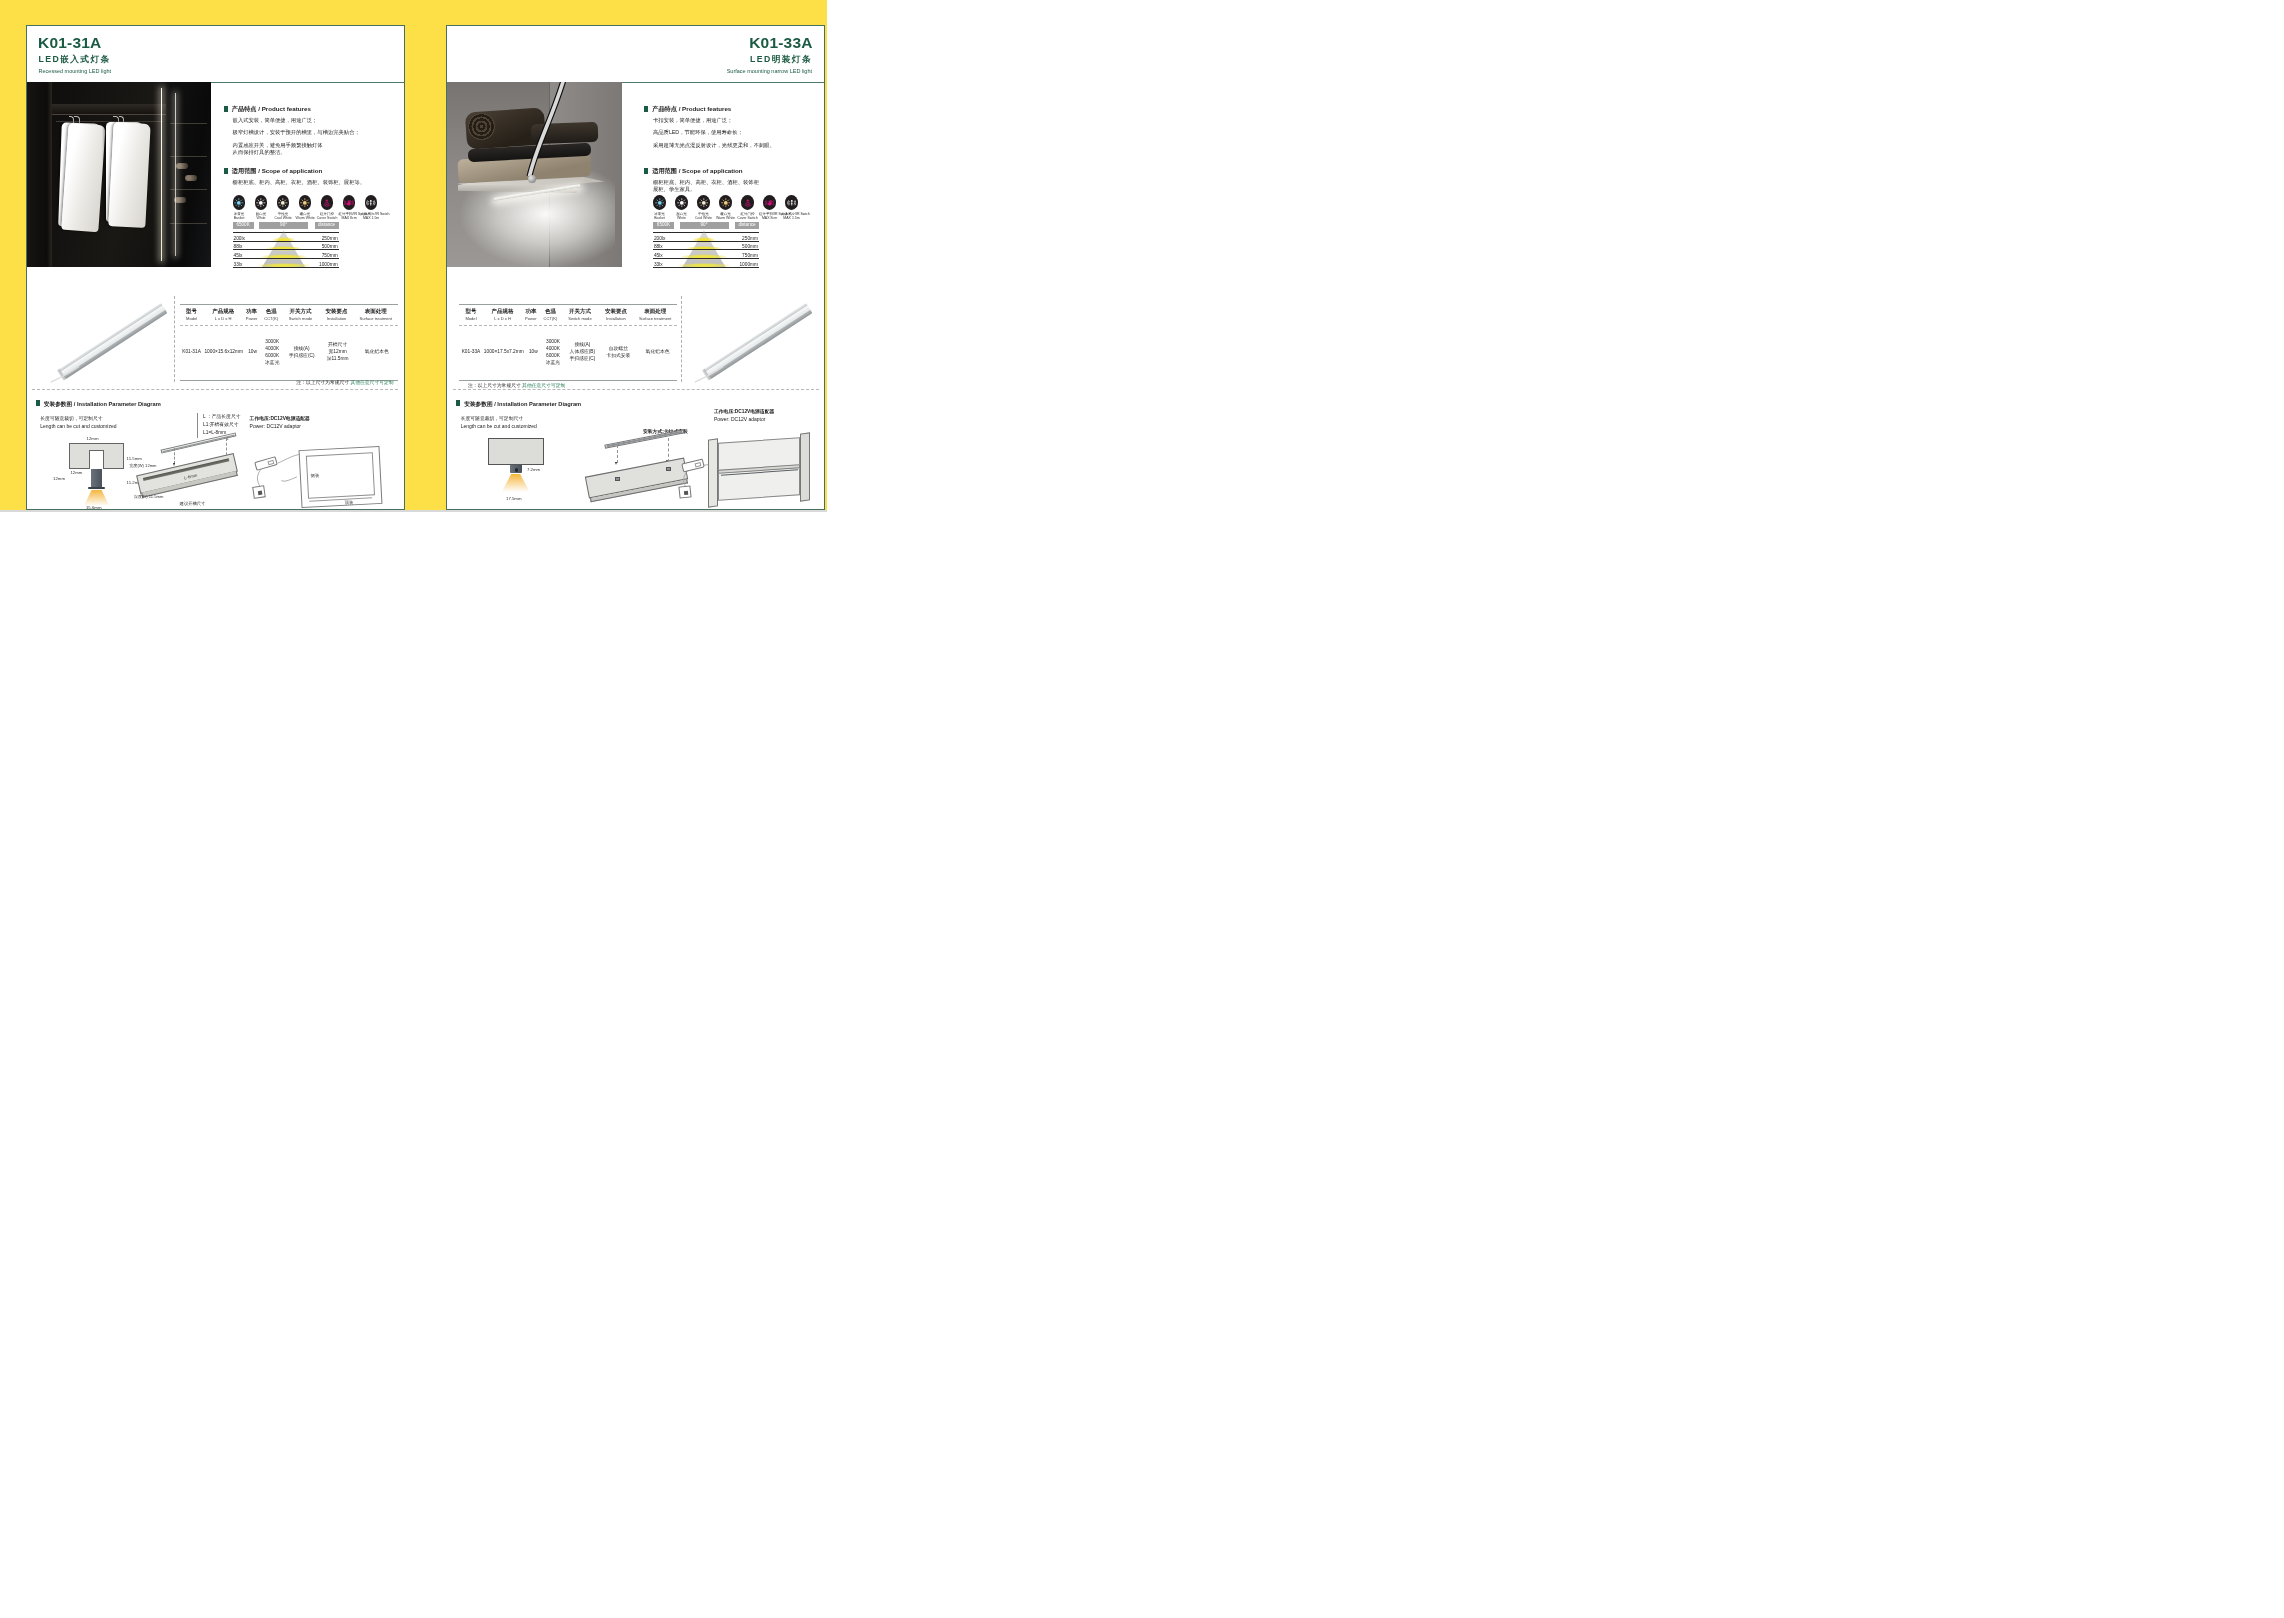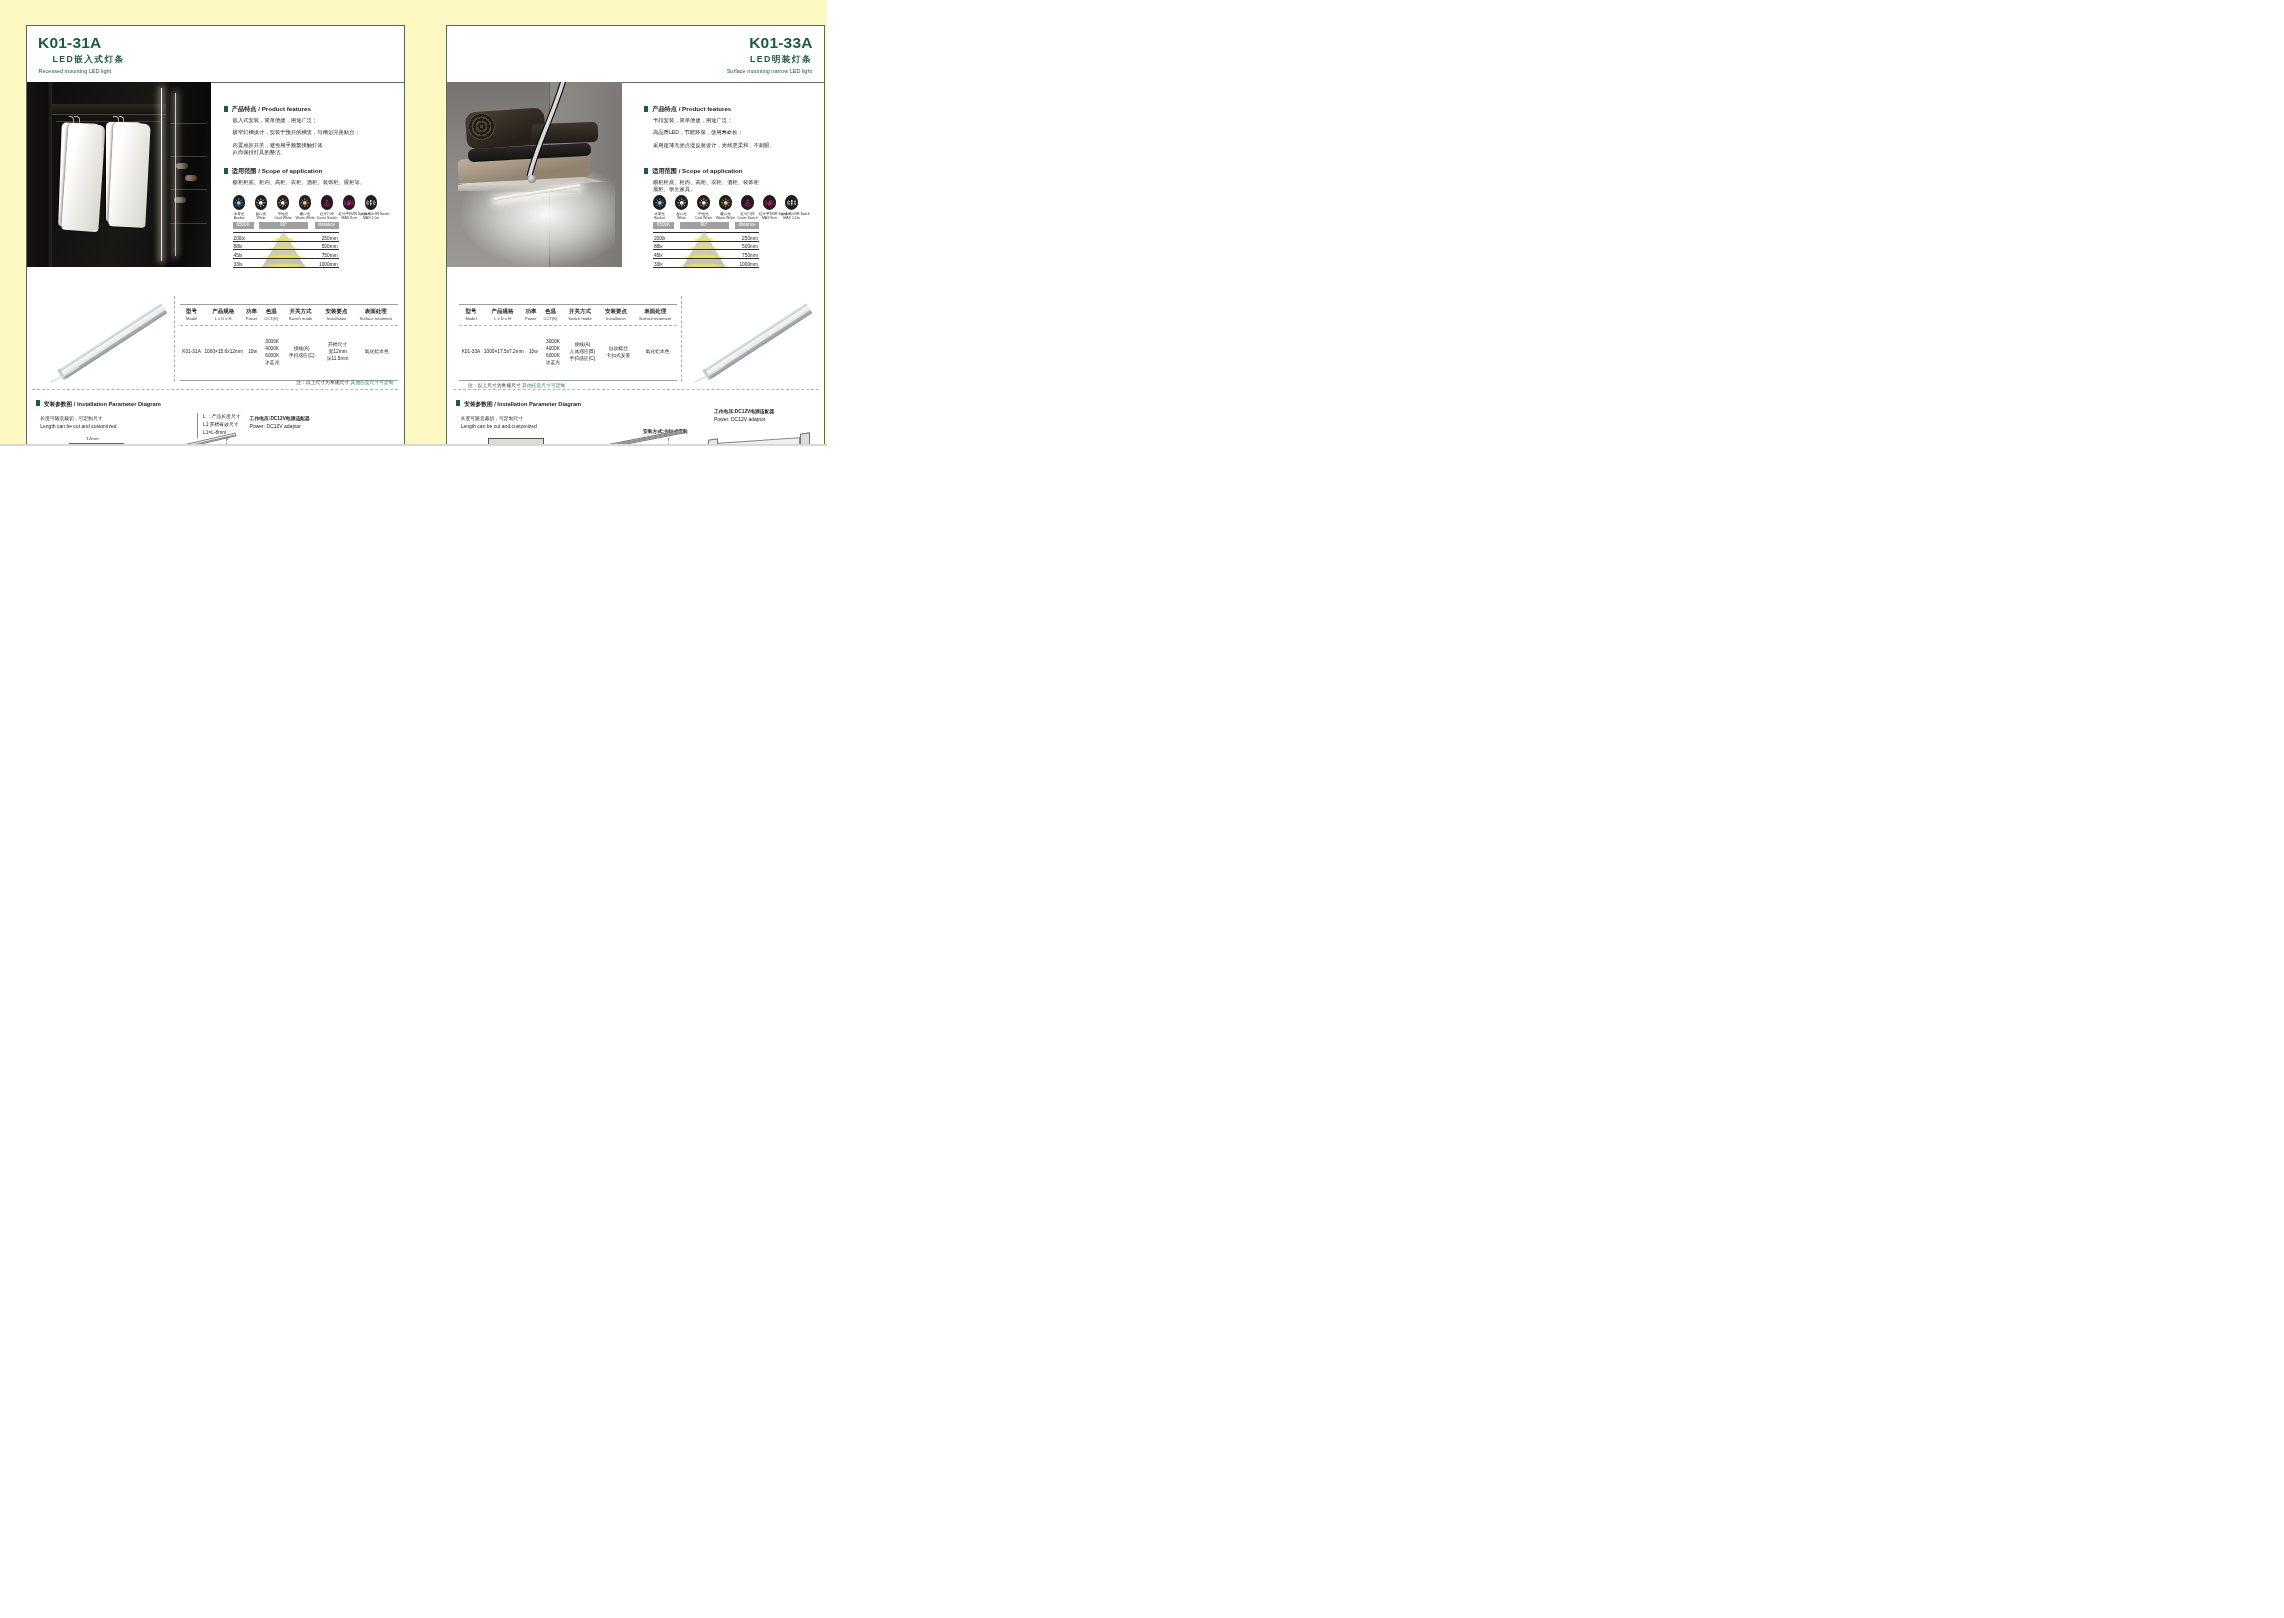--- a/index.html
+++ b/index.html
@@ -2,33 +2,33 @@
 <html style="font-size:7.3px"><head>
 <meta charset="utf-8">
 <style>
   :root{
     --green:#1b5a43; --green-line:#4d7a69; --note-green:#1f7a4f;
     --mag:#d60f7e; --ink:#262626; --dim:#3a3a3a;
     --tbl-line:#9aa0a0; --badge:#a0a0a0;
   }
   *{margin:0;padding:0;box-sizing:border-box}
   body{background:#ffffff;font-family:"Liberation Sans",sans-serif;color:var(--ink)}
-  .canvas{position:relative;width:827px;height:446px;background:#fef9c3;overflow:hidden}
+  .canvas{position:relative;width:827px;height:512px;background:#fde047;overflow:hidden}
   .edge-strip{position:absolute;left:0;right:0;bottom:0;height:2.3px;background:#d9d9d9}
 
   
   .page{position:absolute;top:25px;width:379px;height:485px;border:0.5px solid #47705f;background:#fff}
   #page-left{left:25.6px}
   #page-right{left:446px}
   .header-line{position:absolute;left:0;right:0;top:56px;border-top:0.5px solid var(--green-line)}
 
   .model{position:absolute;top:8.2px;font-size:15.5px;font-weight:bold;color:var(--green);letter-spacing:0.2px}
   .title-cn{position:absolute;top:28px;font-size:8.7px;font-weight:bold;color:var(--green);letter-spacing:1.4px}
   .title-en{position:absolute;top:42px;font-size:5.5px;color:var(--green)}
-  #page-left .model{left:11.4px} #page-left .title-cn{left:26px} #page-left .title-en{left:12px}
+  #page-left .model{left:11.4px} #page-left .title-cn{left:12px} #page-left .title-en{left:12px}
   #page-right .model{right:11.4px} #page-right .title-cn{right:12px} #page-right .title-en{right:12px;text-align:right}
 
   .page-num{position:absolute;top:515px;font-size:6px;color:#333}
   #num-left{left:29px} #num-right{right:28px}
 
   
   .sec-head{position:absolute;font-size:6.2px;font-weight:bold;color:#1e1e1e;white-space:nowrap}
   .sq{display:inline-block;width:4.1px;height:6px;background:var(--green);margin-right:4.1px;vertical-align:-0.5px}
 
   .para{font-size:5.3px;line-height:6.9px;color:#222;margin-bottom:5.5px;white-space:pre-line}

